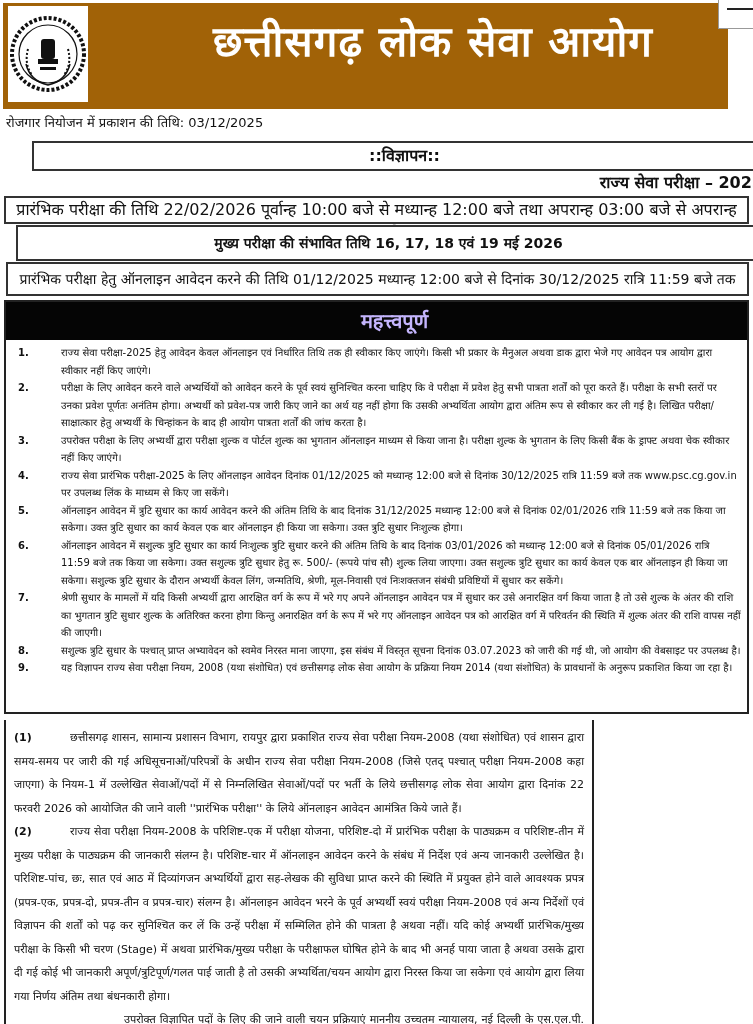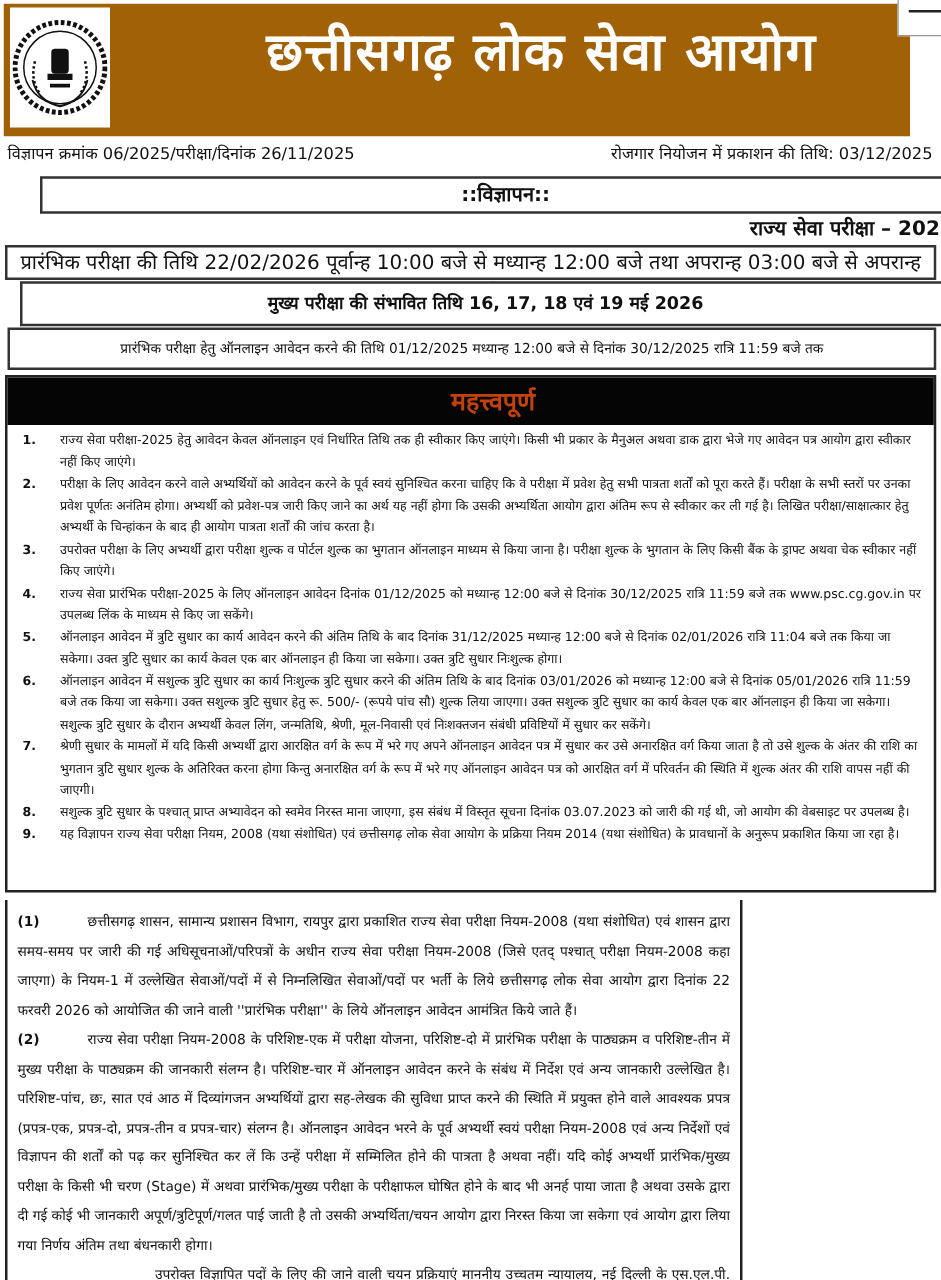--- a/index.html
+++ b/index.html
@@ -37,36 +37,36 @@
       display: flex; justify-content: space-between;
     }
     .boxed {
       position: absolute; border: 2px solid #333; background: #fff;
       text-align: center; font-family: "DejaVu Sans", sans-serif;
     }
     .box-vigyapan { left: 4px; top: 141px; width: 741px; height: 26px; font-size: 16px; font-weight: bold; line-height: 26px; margin-left: 28px; }
     .exam-title { position: absolute; left: 0; top: 171px; width: 753px; text-align: right; font-size: 16px; font-weight: bold; font-family: "DejaVu Sans", sans-serif; padding-left: 10px; }
     .box-prelim { left: 4px; top: 196px; width: 741px; height: 24px; font-size: 16px; line-height: 24px; }
     .box-mains { left: 16px; top: 225px; width: 741px; height: 32px; font-size: 14px; font-weight: bold; line-height: 32px; }
-    .box-online { left: 6px; top: 262px; width: 739px; height: 30px; font-size: 11px; line-height: 30px; }
+    .box-online { left: 6px; top: 262px; width: 739px; height: 30px; font-size: 14px; line-height: 30px; }
     .important {
       position: absolute; left: 4px; top: 300px; width: 741px; height: 410px;
       border: 2px solid #222; background: #fff;
     }
     .imp-head {
-      background: #050505; color: #c2410c; height: 38px; line-height: 38px;
+      background: #050505; color: #c4b5fd; height: 38px; line-height: 38px;
       text-align: center; font-size: 20px; font-weight: bold; font-family: "DejaVu Sans", sans-serif; padding-left: 36px;
     }
     .imp-list { list-style: none; margin: 0; padding: 4px 6px 0 6px; }
     .imp-item {
       display: flex; font-size: 10px; line-height: 17.5px;
       font-family: "DejaVu Sans", sans-serif;
     }
     .imp-num { width: 30px; flex: 0 0 30px; font-weight: bold; padding-left: 6px; }
-    .imp-text { flex: 1; }
+    .imp-text { flex: 1; margin-left: 13px; }
     .body-paras {
       position: absolute; left: 4px; top: 720px; width: 590px; height: 304px;
       border-left: 2px solid #222; border-right: 2px solid #222;
       padding: 6px 8px 0 8px; box-sizing: border-box;
       font-family: "DejaVu Sans", sans-serif; font-size: 11px; line-height: 23.5px; text-align: justify;
     }
     .para { margin: 0; }
     .para-num { display: inline-block; width: 56px; font-weight: bold; }
     .para-indent { display: inline-block; width: 110px; }
   </style>
@@ -84,21 +84,20 @@
       <rect x="31" y="30" width="14" height="20" rx="3" fill="#111"></rect>
       <rect x="28" y="50" width="20" height="5" fill="#111"></rect>
       <rect x="30" y="58" width="16" height="3" fill="#111"></rect>
     </svg>
   </div>
   <div class="title">छत्तीसगढ़ लोक सेवा आयोग</div>
 </div>
 <div class="corner-tab"></div>
 
 <div class="meta-row">
-  <span>विज्ञापन क्रमांक 06/2025/परीक्षा/दिनांक 26/11/2025</span>
   <span>रोजगार नियोजन में प्रकाशन की तिथि: 03/12/2025</span>
 </div>
 
 <div class="boxed box-vigyapan">::विज्ञापन::</div>
 <div class="exam-title">राज्य सेवा परीक्षा – 2025</div>
 <div class="boxed box-prelim">प्रारंभिक परीक्षा की तिथि 22/02/2026 पूर्वान्ह 10:00 बजे से मध्यान्ह 12:00 बजे तथा अपरान्ह 03:00 बजे से अपरान्ह 05:00 बजे तक</div>
 <div class="boxed box-mains">मुख्य परीक्षा की संभावित तिथि 16, 17, 18 एवं 19 मई 2026</div>
 <div class="boxed box-online">प्रारंभिक परीक्षा हेतु ऑनलाइन आवेदन करने की तिथि 01/12/2025 मध्यान्ह 12:00 बजे से दिनांक 30/12/2025 रात्रि 11:59 बजे तक</div>
 
 <div class="important">
@@ -115,21 +114,21 @@
     <li class="imp-item">
         <span class="imp-num">3.</span>
         <span class="imp-text">उपरोक्त परीक्षा के लिए अभ्यर्थी द्वारा परीक्षा शुल्क व पोर्टल शुल्क का भुगतान ऑनलाइन माध्यम से किया जाना है। परीक्षा शुल्क के भुगतान के लिए किसी बैंक के ड्राफ्ट अथवा चेक स्वीकार नहीं किए जाएंगे।</span>
       </li>
     <li class="imp-item">
         <span class="imp-num">4.</span>
         <span class="imp-text">राज्य सेवा प्रारंभिक परीक्षा-2025 के लिए ऑनलाइन आवेदन दिनांक 01/12/2025 को मध्यान्ह 12:00 बजे से दिनांक 30/12/2025 रात्रि 11:59 बजे तक www.psc.cg.gov.in पर उपलब्ध लिंक के माध्यम से किए जा सकेंगे।</span>
       </li>
     <li class="imp-item">
         <span class="imp-num">5.</span>
-        <span class="imp-text">ऑनलाइन आवेदन में त्रुटि सुधार का कार्य आवेदन करने की अंतिम तिथि के बाद दिनांक 31/12/2025 मध्यान्ह 12:00 बजे से दिनांक 02/01/2026 रात्रि 11:04 बजे तक किया जा सकेगा। उक्त त्रुटि सुधार का कार्य केवल एक बार ऑनलाइन ही किया जा सकेगा। उक्त त्रुटि सुधार निःशुल्क होगा।</span>
+        <span class="imp-text">ऑनलाइन आवेदन में त्रुटि सुधार का कार्य आवेदन करने की अंतिम तिथि के बाद दिनांक 31/12/2025 मध्यान्ह 12:00 बजे से दिनांक 02/01/2026 रात्रि 11:59 बजे तक किया जा सकेगा। उक्त त्रुटि सुधार का कार्य केवल एक बार ऑनलाइन ही किया जा सकेगा। उक्त त्रुटि सुधार निःशुल्क होगा।</span>
       </li>
     <li class="imp-item">
         <span class="imp-num">6.</span>
         <span class="imp-text">ऑनलाइन आवेदन में सशुल्क त्रुटि सुधार का कार्य निःशुल्क त्रुटि सुधार करने की अंतिम तिथि के बाद दिनांक 03/01/2026 को मध्यान्ह 12:00 बजे से दिनांक 05/01/2026 रात्रि 11:59 बजे तक किया जा सकेगा। उक्त सशुल्क त्रुटि सुधार हेतु रू. 500/- (रूपये पांच सौ) शुल्क लिया जाएगा। उक्त सशुल्क त्रुटि सुधार का कार्य केवल एक बार ऑनलाइन ही किया जा सकेगा। सशुल्क त्रुटि सुधार के दौरान अभ्यर्थी केवल लिंग, जन्मतिथि, श्रेणी, मूल-निवासी एवं निःशक्तजन संबंधी प्रविष्टियों में सुधार कर सकेंगे।</span>
       </li>
     <li class="imp-item">
         <span class="imp-num">7.</span>
         <span class="imp-text">श्रेणी सुधार के मामलों में यदि किसी अभ्यर्थी द्वारा आरक्षित वर्ग के रूप में भरे गए अपने ऑनलाइन आवेदन पत्र में सुधार कर उसे अनारक्षित वर्ग किया जाता है तो उसे शुल्क के अंतर की राशि का भुगतान त्रुटि सुधार शुल्क के अतिरिक्त करना होगा किन्तु अनारक्षित वर्ग के रूप में भरे गए ऑनलाइन आवेदन पत्र को आरक्षित वर्ग में परिवर्तन की स्थिति में शुल्क अंतर की राशि वापस नहीं की जाएगी।</span>
       </li>
     <li class="imp-item">

